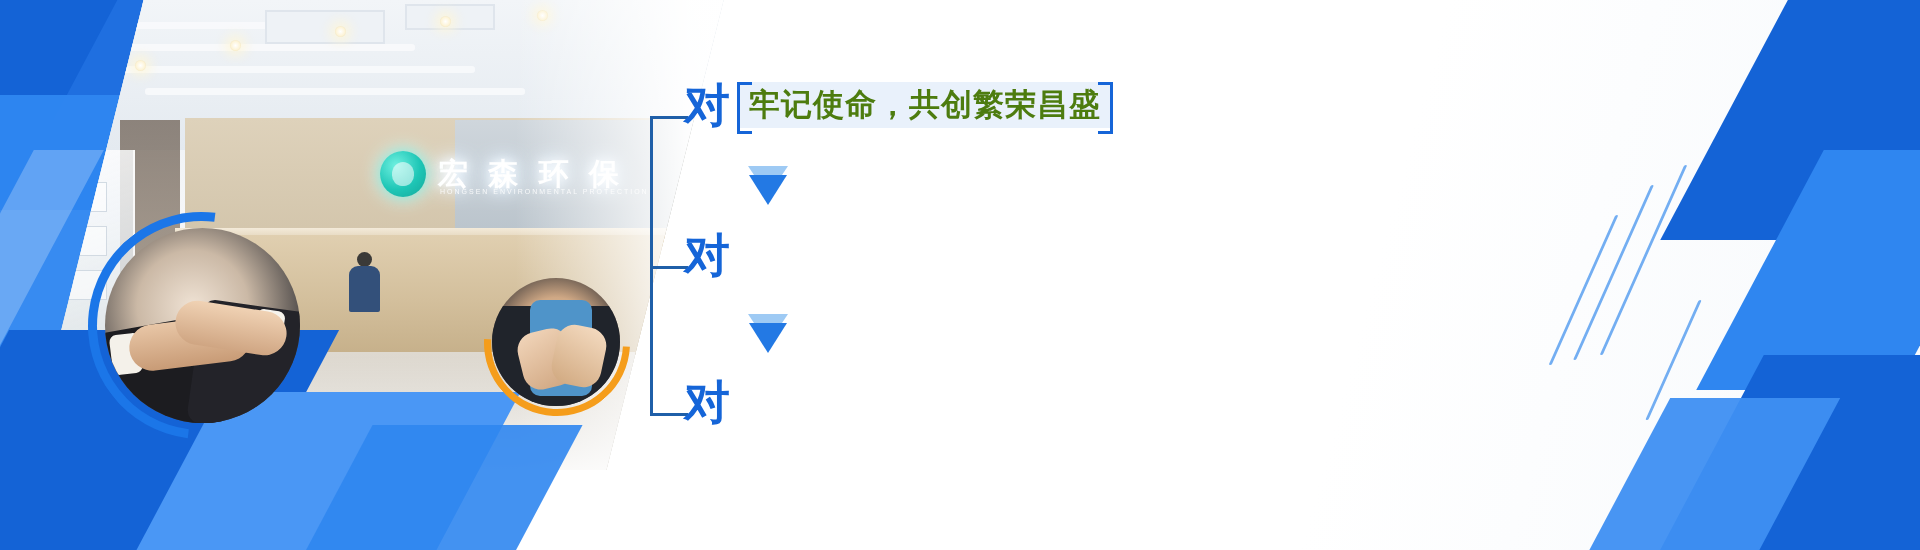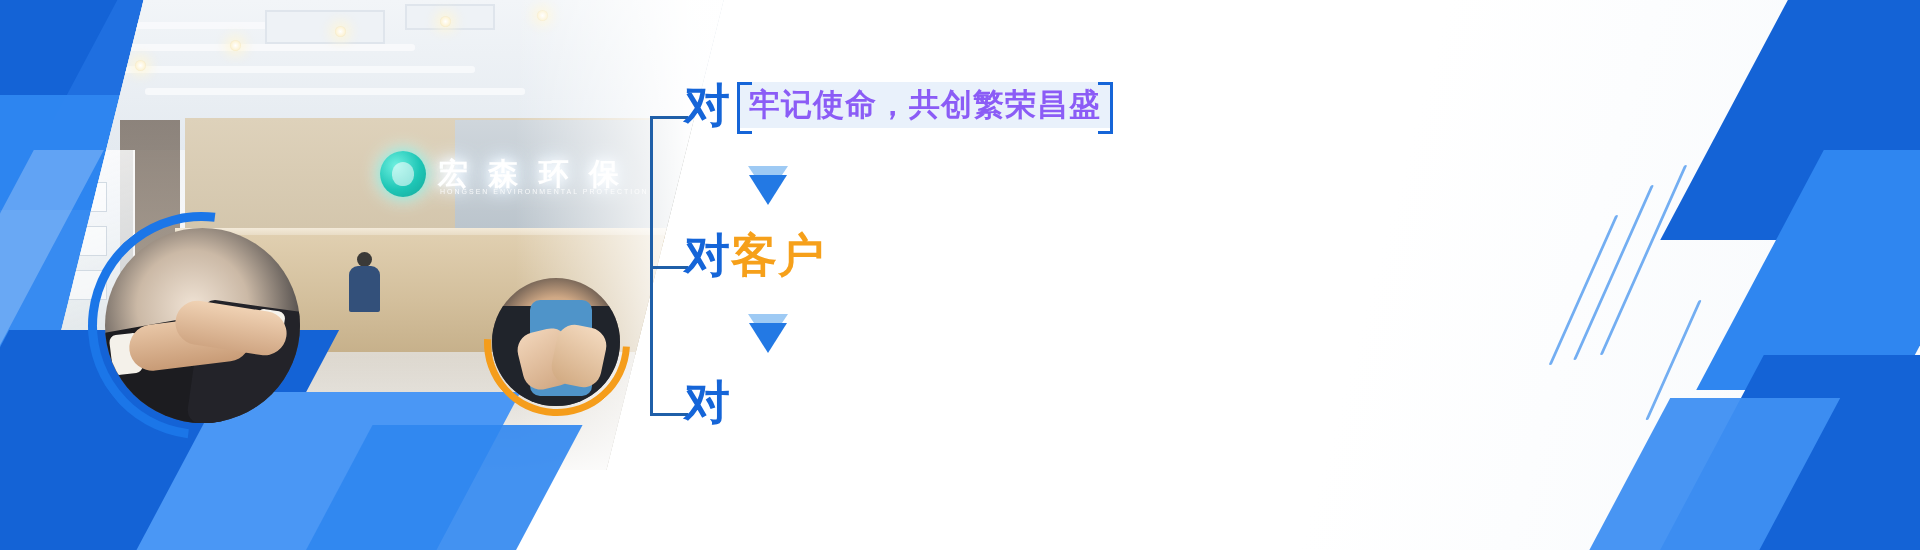--- a/index.html
+++ b/index.html
@@ -253,21 +253,21 @@
   .row-3 { top:319px; }
 
   .label {
     font-size:46px; font-weight:700; line-height:1; letter-spacing:1px;
     display:flex; align-items:baseline;
   }
   .label .w-blue { color:#1565d8; }
   .label .w-orange { color:#f6a01a; }
 
   .phrase {
-    font-size:31px; font-weight:700; color:#8b5cf6;
+    font-size:31px; font-weight:700; color:#4d7c0f;
     background:#e9f1fb;
     padding:7px 12px 8px 12px;
     line-height:1;
     position:relative;
     letter-spacing:1px;
   }
   .phrase:before, .phrase:after {
     content:""; position:absolute; width:12px; height:100%;
     top:0; border:3px solid #1565d8;
   }
@@ -391,21 +391,20 @@
     </div>
 
     <div class="arrow arrow-1">
       <div class="cap"></div>
         <div class="tri"></div>
     </div>
 
     <div class="row row-2">
       <div class="label">
         <span class="w-blue">对</span>
-        <span class="w-orange">客户</span>
       </div>
     </div>
 
     <div class="arrow arrow-2">
       <div class="cap"></div>
         <div class="tri"></div>
     </div>
 
     <div class="row row-3">
       <div class="label">

